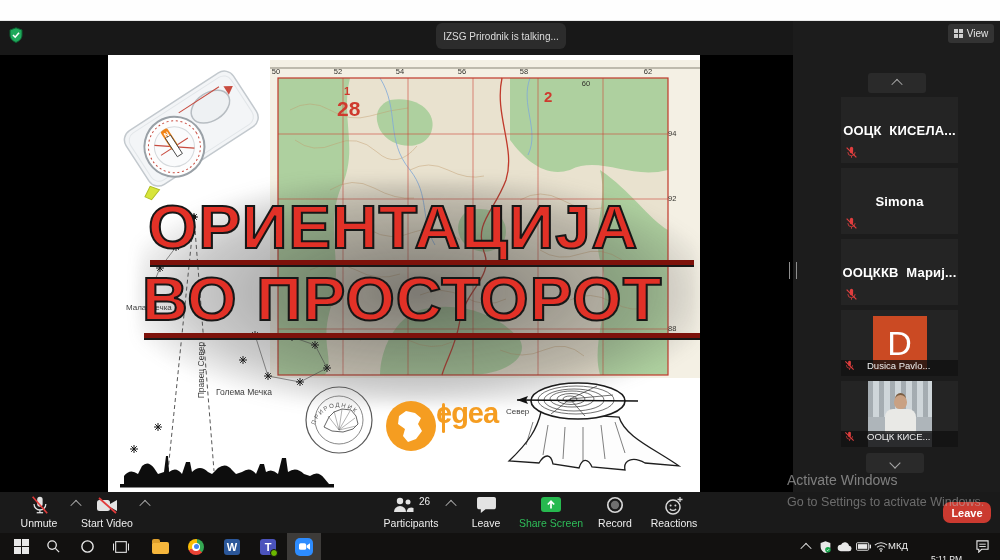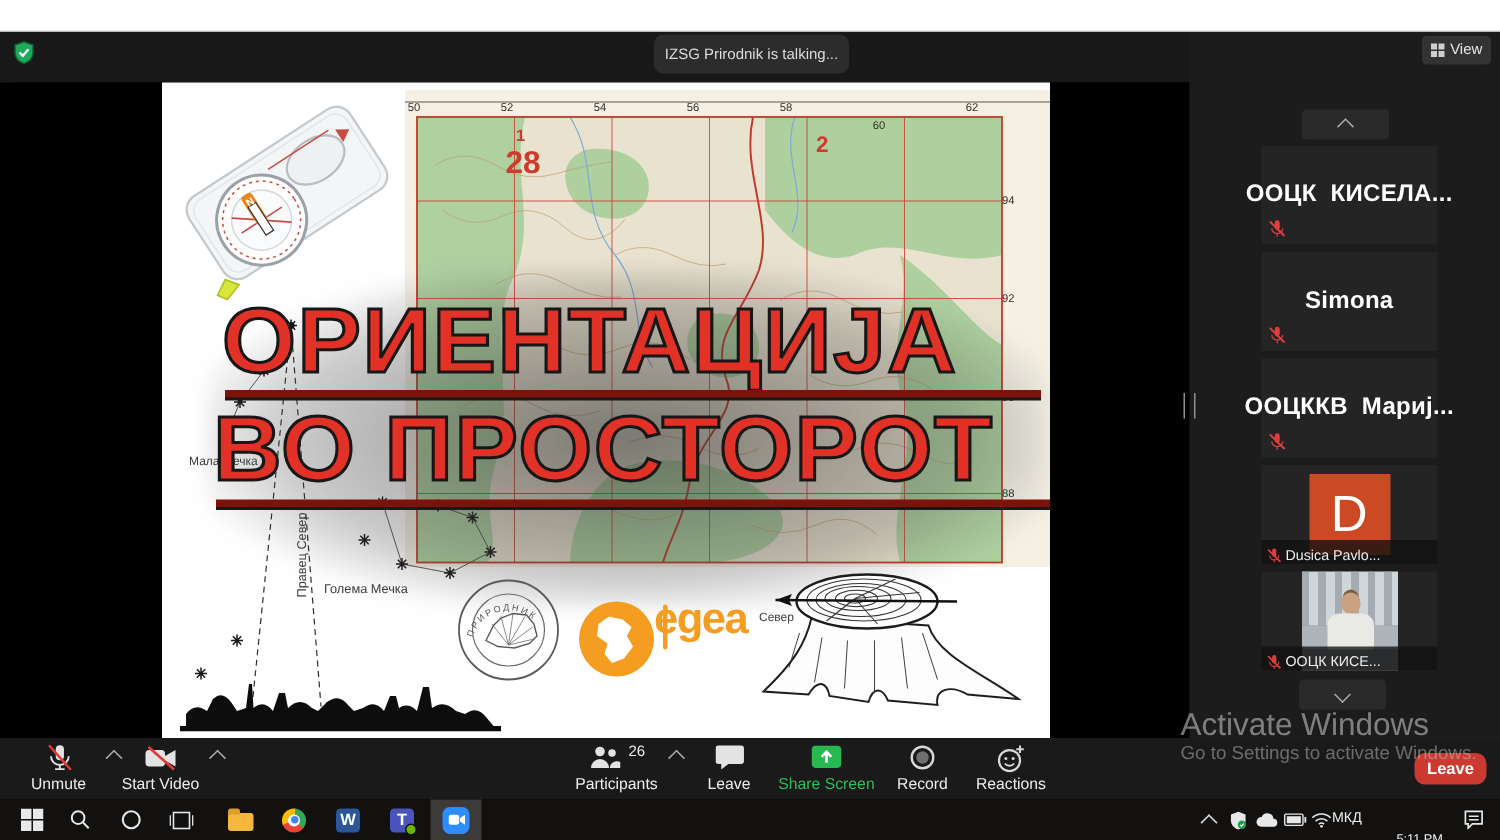--- a/index.html
+++ b/index.html
@@ -33,32 +33,32 @@
   #egeatext{font-size:29px;font-weight:bold;color:#f59d21;letter-spacing:-1px;line-height:1}
   #egeabar{left:334px;top:348px;width:3px;height:30px;background:#f59d21;border-radius:2px}
   #divider{left:789px;top:262px;width:6px;height:17px;border-left:1.5px solid #8f8f8f;border-right:1.5px solid #8f8f8f;z-index:5}
   
   #sidebg{left:793px;top:20px;width:207px;height:472px;background:#1c1c1c}
   .chevbtn{width:58px;height:20px;background:#2a2a2a;border-radius:3px;display:flex;align-items:center;justify-content:center;z-index:6}
   .caret{width:7px;height:7px;border-right:1.6px solid #a9a9a9;border-bottom:1.6px solid #a9a9a9;display:inline-block}
   .caret.up{transform:rotate(-135deg) translate(-1px,-1px)}
   .caret.down{transform:rotate(45deg)}
   .ptile{left:841px;width:117px;height:66px;background:#242424;display:flex;align-items:center;justify-content:center;z-index:6}
-  .pname{color:#fff;font-size:16px;font-weight:bold;white-space:pre;letter-spacing:.2px}
+  .pname{color:#fff;font-size:13px;font-weight:bold;white-space:pre;letter-spacing:.2px}
   .micoff{position:absolute;left:4px;bottom:4px;width:13px;height:13px}
-  .tlabel{position:absolute;left:0;bottom:0;width:100%;height:16px;background:rgba(16,16,16,.78);display:flex;align-items:flex-end;gap:2px;padding-left:3px;box-sizing:border-box}
+  .tlabel{position:absolute;left:0;bottom:0;width:100%;height:16px;background:rgba(16,16,16,.78);display:flex;align-items:flex-start;gap:12px;padding-left:3px;box-sizing:border-box}
   .tlabel span{color:#ececec;font-size:9.5px;font-weight:normal;white-space:nowrap}
   .tlabel .micoff{position:static;width:11px;height:11px;flex:0 0 auto}
   #avatarD{width:54px;height:54px;background:#cb4a23;color:#fff;font-size:34px;display:flex;align-items:center;justify-content:center}
   #vid5{position:absolute;left:27px;top:0;width:64px;height:66px;background:linear-gradient(#cfd6da 0 36px,#aeb5ba 36px 52px,#8d9499 52px 66px)}
   #vid5 .bld{position:absolute;left:0;top:0;width:100%;height:36px;background:repeating-linear-gradient(90deg,rgba(130,138,144,.55) 0 5px,transparent 5px 11px)}
   #vid5 .head{position:absolute;left:26px;top:14px;width:13px;height:14px;border-radius:50% 50% 45% 45%;background:#c9a183;box-shadow:0 -3px 0 -1px #7a5c40}
   #vid5 .body{position:absolute;left:17px;top:28px;width:31px;height:24px;border-radius:8px 8px 0 0;background:#e9e9e6}
   
-  #wm1{left:787px;top:472px;font-size:21px;color:rgba(210,210,210,.55);z-index:40}
+  #wm1{left:787px;top:472px;font-size:14px;color:rgba(210,210,210,.55);z-index:40}
   #wm2{left:787px;top:495px;font-size:12.5px;color:rgba(190,190,190,.5);z-index:40;white-space:nowrap}
   
   #ztoolbar{left:0;top:492px;width:1000px;height:41px;background:#1a1a1a;z-index:20}
   .tbtn{position:absolute;top:495px;display:flex;flex-direction:column;align-items:center;z-index:21}
   .tbtn .lab{margin-top:2px;font-size:10.5px;color:#ededed;white-space:nowrap}
   .tbtn .ico{height:20px;display:flex;align-items:center;justify-content:center;gap:3px}
   .tcaret{position:absolute;top:500px;z-index:22}
   #sharebtn .lab{color:#2ebd59}
   #leavebtn{left:943px;top:502px;width:48px;height:21px;background:#cb3a30;border-radius:7px;color:#fff;font-size:11px;font-weight:bold;display:flex;align-items:center;justify-content:center;z-index:22}
   .cnt{font-size:10px;color:#ededed;margin-left:2px;transform:translateY(-4px)}

